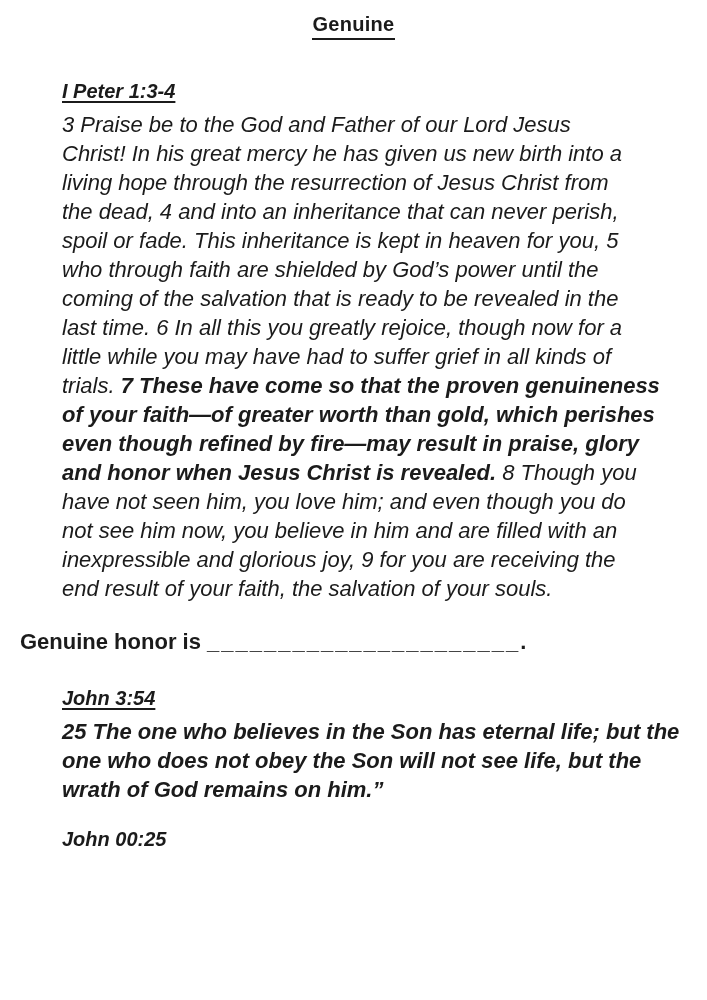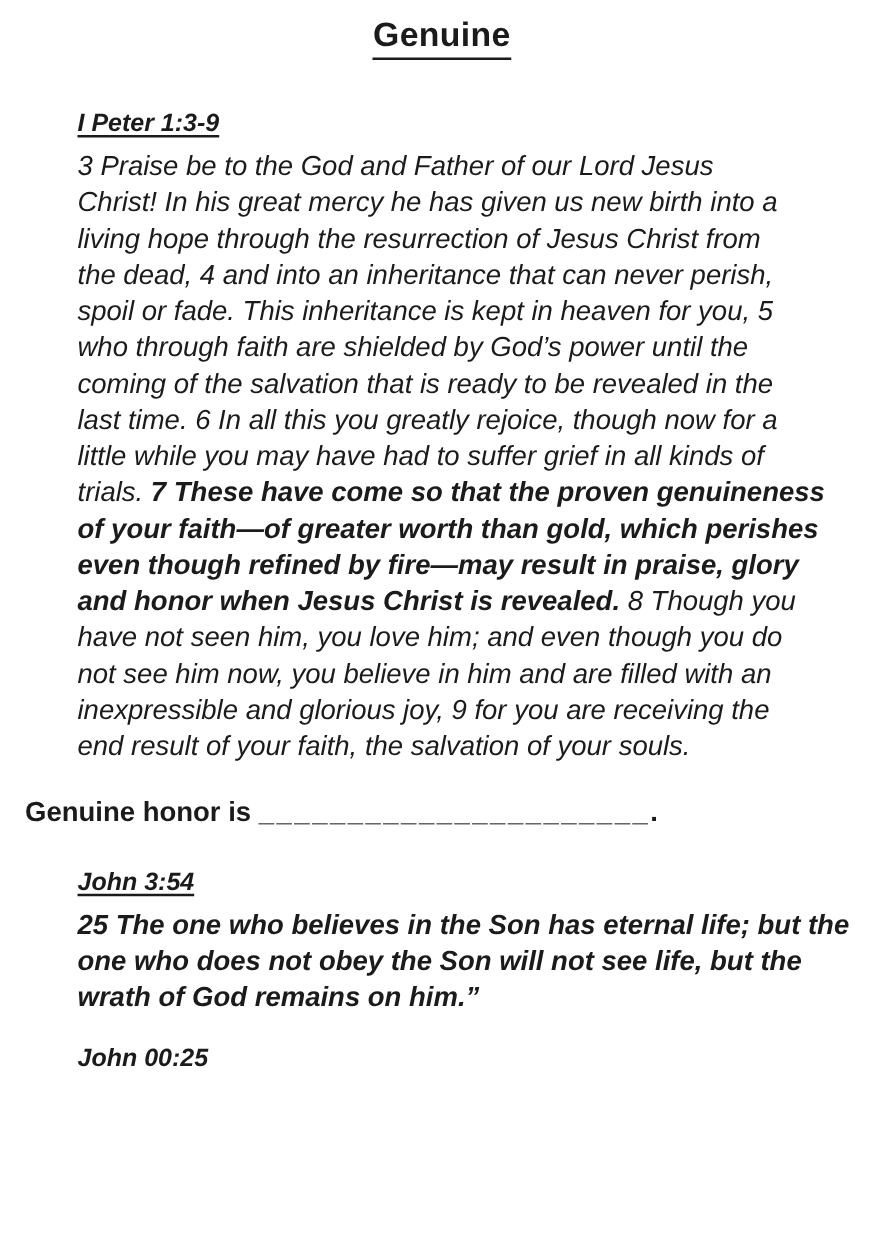--- a/index.html
+++ b/index.html
@@ -6,21 +6,21 @@
   body {
     width: 707px; height: 1000px;
     background: #ffffff;
     color: #1b1b1b;
     font-family: "Liberation Sans", sans-serif;
     overflow: hidden;
   }
   .page-title-wrap { text-align: center; padding-top: 13px; }
   .page-title {
     display: inline-block;
-    font-size: 27px;
+    font-size: 20px;
     font-weight: bold;
     border-bottom: 2px solid #1b1b1b;
     padding-bottom: 2px;
     letter-spacing: 0.3px;
   }
   .scripture { margin-left: 62px; margin-right: 22px; }
   #peter-section   { margin-top: 40px; }
   #john336-section { margin-top: 32px; }
   #john2025-section{ margin-top: 24px; }
   .s-heading {
@@ -48,21 +48,21 @@
     white-space: nowrap;
   }
   .blank { letter-spacing: 2px; }
 </style>
 </head>
 <body>
 
 <div class="page-title-wrap"><span class="page-title">Genuine</span></div>
 
 <div class="scripture" id="peter-section">
-  <span class="s-heading">I Peter 1:3-9</span>
+  <span class="s-heading">I Peter 1:3-4</span>
   <p class="s-body"><span>3 Praise be to the God and Father of our Lord Jesus
 Christ! In his great mercy he has given us new birth into a
 living hope through the resurrection of Jesus Christ from
 the dead, 4 and into an inheritance that can never perish,
 spoil or fade. This inheritance is kept in heaven for you, 5
 who through faith are shielded by God’s power until the
 coming of the salvation that is ready to be revealed in the
 last time. 6 In all this you greatly rejoice, though now for a
 little while you may have had to suffer grief in all kinds of
 trials. </span><span class="bold">7 These have come so that the proven genuineness

